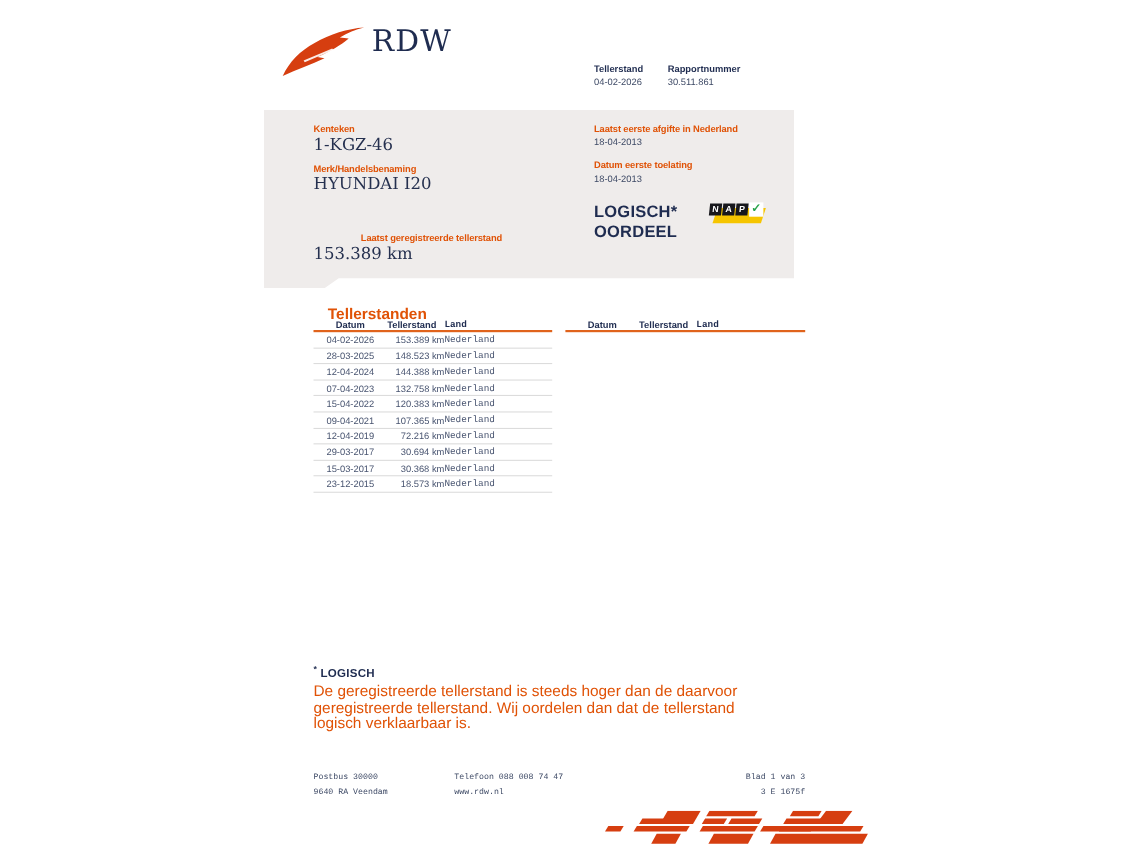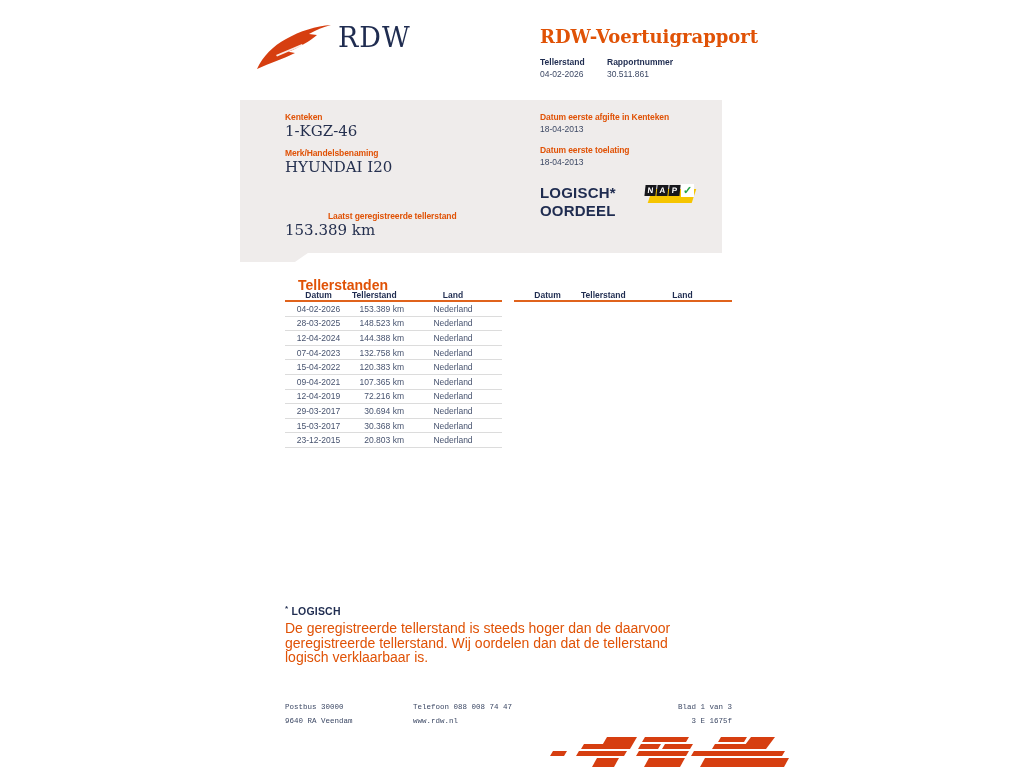--- a/index.html
+++ b/index.html
@@ -66,21 +66,21 @@
   .t-right { left:514px; width:218px; }
   .thead {
     display:flex; height:12px; align-items:flex-start;
     font-weight:700; color:#1f2c50; border-bottom:2px solid #e0631c;
   }
   .trow { display:flex; height:14.6px; align-items:center; border-bottom:1px solid #dcdcdc; }
   .tcell { overflow:hidden; white-space:nowrap; }
   .c1 { width:67px; text-align:center; }
   .c2 { width:52px; text-align:right; }
   .thead .c2 { text-align:left; }
-  .c3 { flex:1; text-align:center; }
+  .c3 { flex:1; text-align:left;font-family:Liberation Mono, monospace; }
 
   
   .footnote-title {
     position:absolute; left:285px; top:604px;
     font-size:10.5px; font-weight:700; color:#1f2c50; letter-spacing:0.2px;text-align:right;
   }
   .footnote-title .ast { font-size:8px; vertical-align:4px; }
   .footnote-text {
     position:absolute; left:285px; top:621px; width:424px;
     font-size:14px; color:#e05206; line-height:14.5px;
@@ -100,35 +100,34 @@
 <body>
 
 <div class="page">
 
   <svg class="logo-feather" viewBox="0 0 76 50" xmlns="http://www.w3.org/2000/svg">
     <path fill="#d63e10" d="M75 3 C60 4 44 9 30 17 C17 24 7 34 1 47 C14 41 27 37 39 31 L32.5 29.8 C44 25 54 19 61 13 L53 12 C60 8 67 5 75 3 Z"></path>
     <path fill="#ffffff" opacity="0.9" d="M20 33 L46 22 L47 23.5 L21 34.5 Z"></path>
   </svg>
   <div class="logo-word">RDW</div>
 
-  <div class="report-title">RDW-Voertuigrapport</div>
   <div class="hd-lbl hd-c1">Tellerstand</div>
   <div class="hd-lbl hd-c2">Rapportnummer</div>
   <div class="hd-val hd-c1">04-02-2026</div>
   <div class="hd-val hd-c2">30.511.861</div>
 
   <div class="panel">
     <div class="p-lbl" style="left:45px; top:12px;">Kenteken</div>
     <div class="p-serif" style="left:45px; top:22px;">1-KGZ-46</div>
     <div class="p-lbl" style="left:45px; top:48px;">Merk/Handelsbenaming</div>
     <div class="p-serif" style="left:45px; top:58px;">HYUNDAI I20</div>
     <div class="p-lbl" style="left:45px; top:111px;margin-left:43px;">Laatst geregistreerde tellerstand</div>
     <div class="p-serif" style="left:45px; top:121px;">153.389 km</div>
 
-    <div class="p-lbl" style="left:300px; top:12px;">Datum eerste afgifte in Kenteken</div>
+    <div class="p-lbl" style="left:300px; top:12px;">Laatst eerste afgifte in Nederland</div>
     <div class="p-sans" style="left:300px; top:24px;">18-04-2013</div>
     <div class="p-lbl" style="left:300px; top:45px;">Datum eerste toelating</div>
     <div class="p-sans" style="left:300px; top:57px;">18-04-2013</div>
 
     <div class="oordeel">
       <div>LOGISCH*</div>
       <div>OORDEEL</div>
     </div>
 
     <div class="nap">
@@ -189,21 +188,21 @@
           <div class="tcell c2">30.694 km</div>
           <div class="tcell c3">Nederland</div>
         </div>
         <div class="trow">
           <div class="tcell c1">15-03-2017</div>
           <div class="tcell c2">30.368 km</div>
           <div class="tcell c3">Nederland</div>
         </div>
         <div class="trow">
           <div class="tcell c1">23-12-2015</div>
-          <div class="tcell c2">20.803 km</div>
+          <div class="tcell c2">18.573 km</div>
           <div class="tcell c3">Nederland</div>
         </div>
       </div>
   </div>
 
   <div class="ttable t-right">
     <div class="thead">
       <div class="tcell c1">Datum</div>
       <div class="tcell c2">Tellerstand</div>
       <div class="tcell c3">Land</div>

